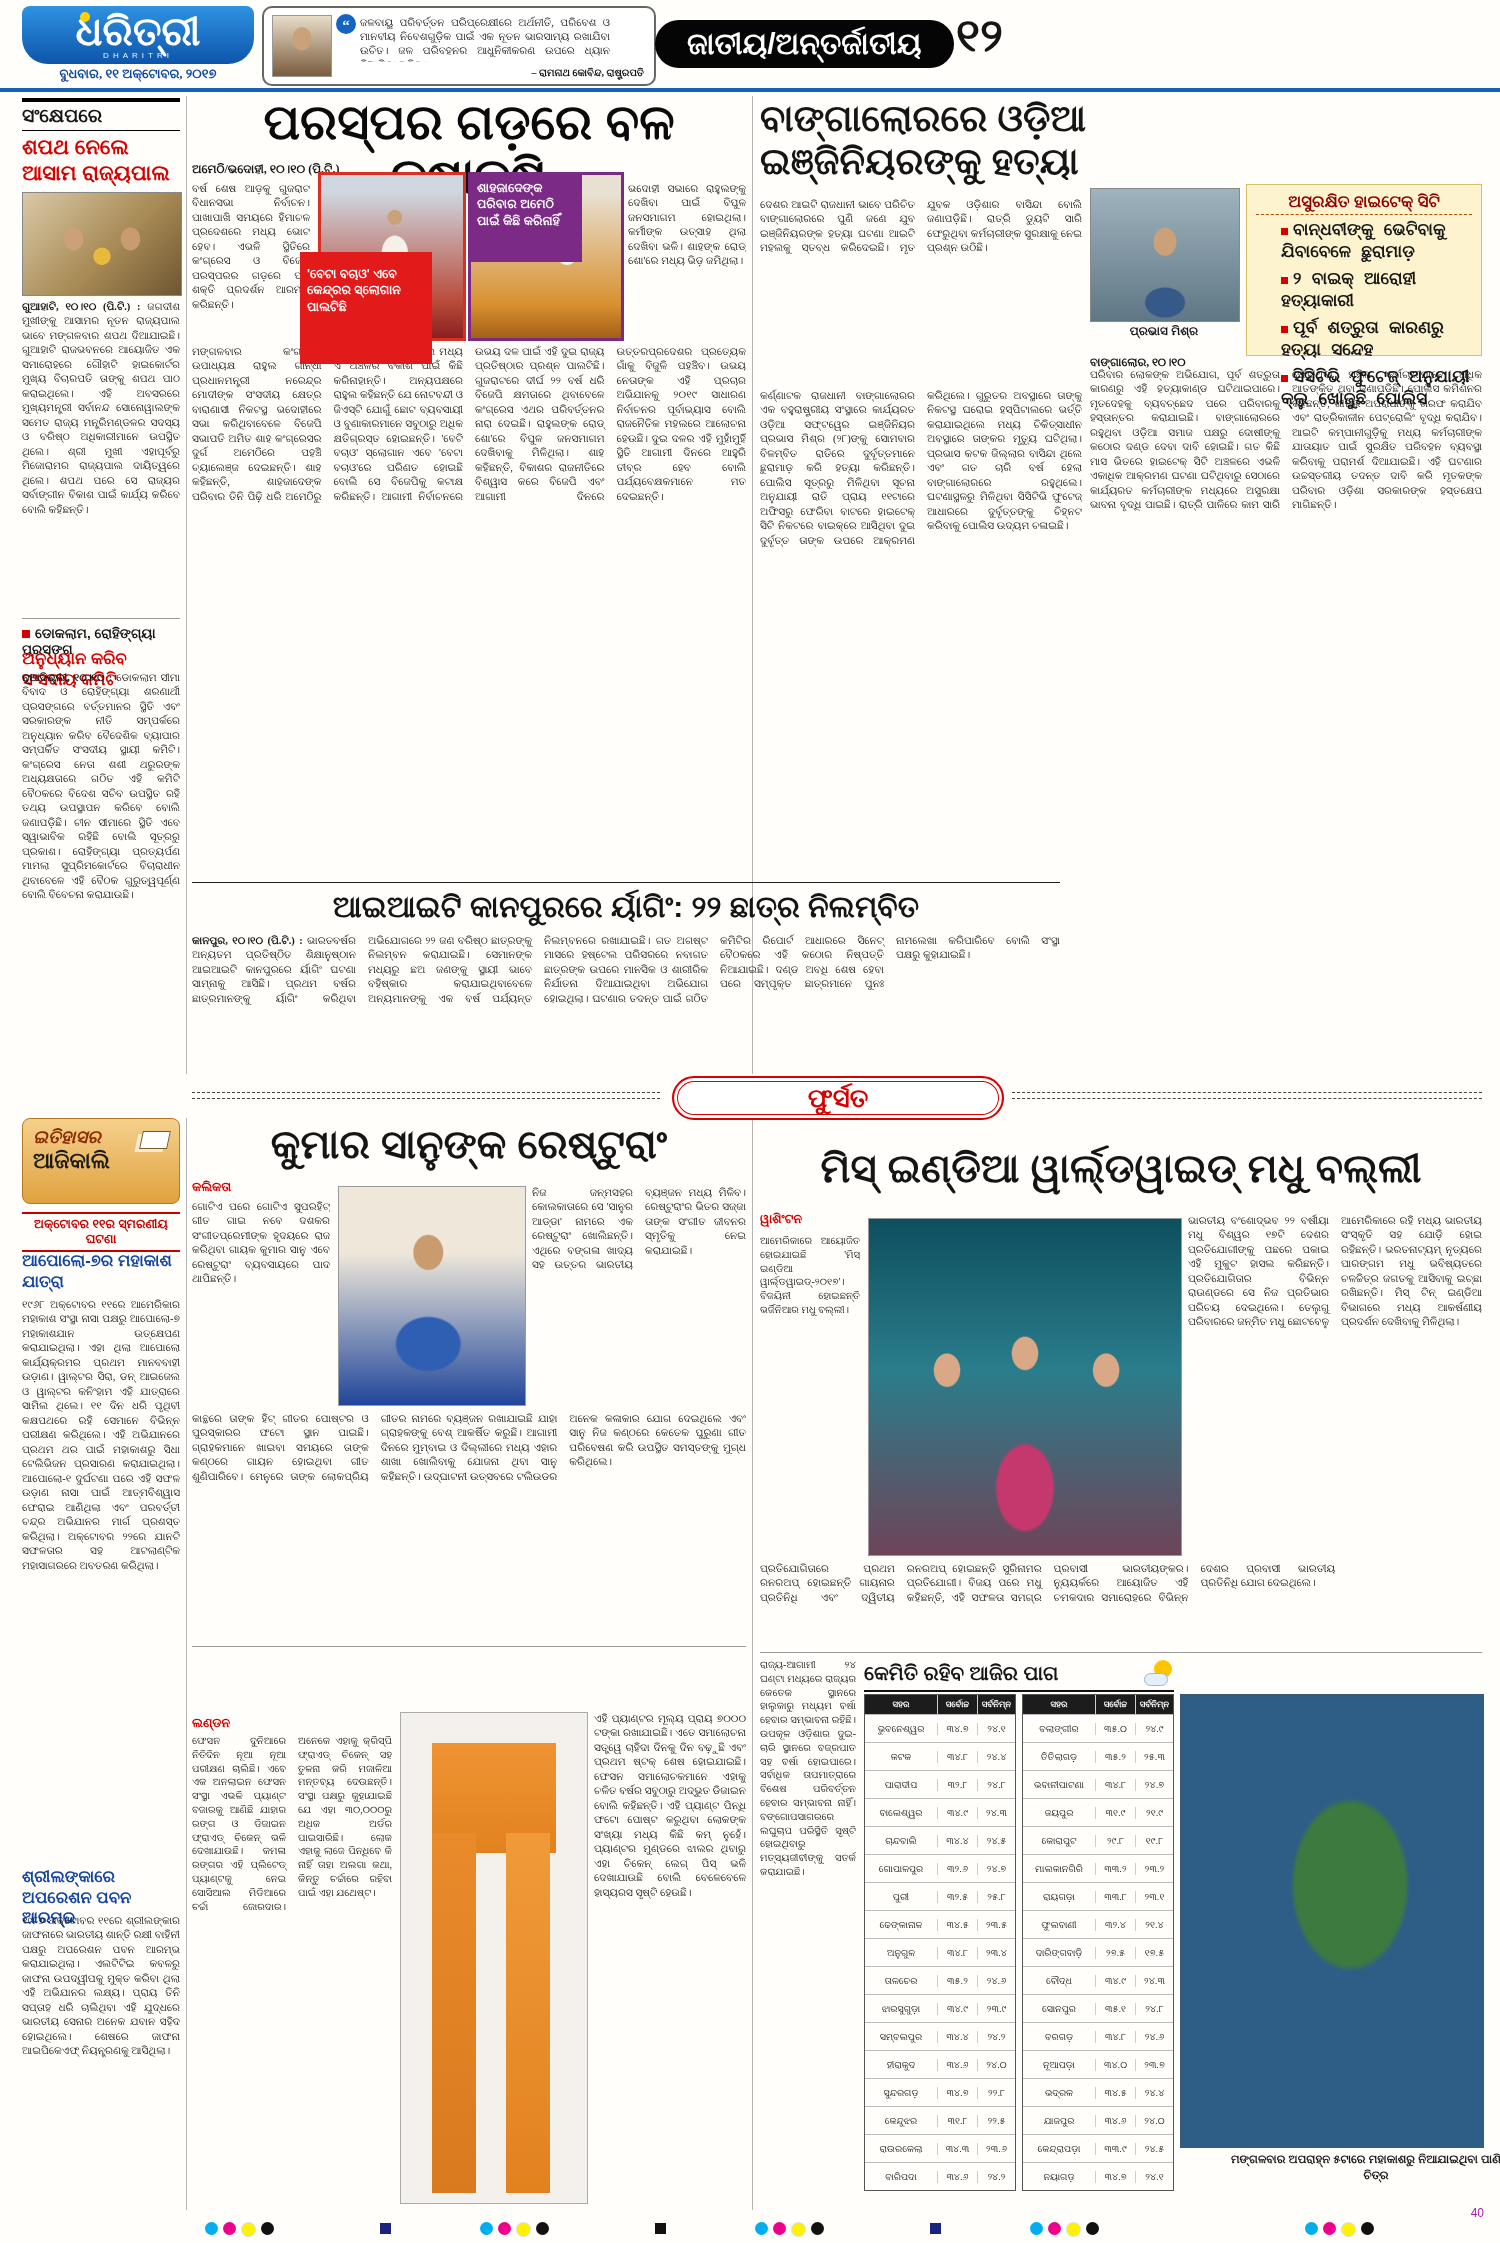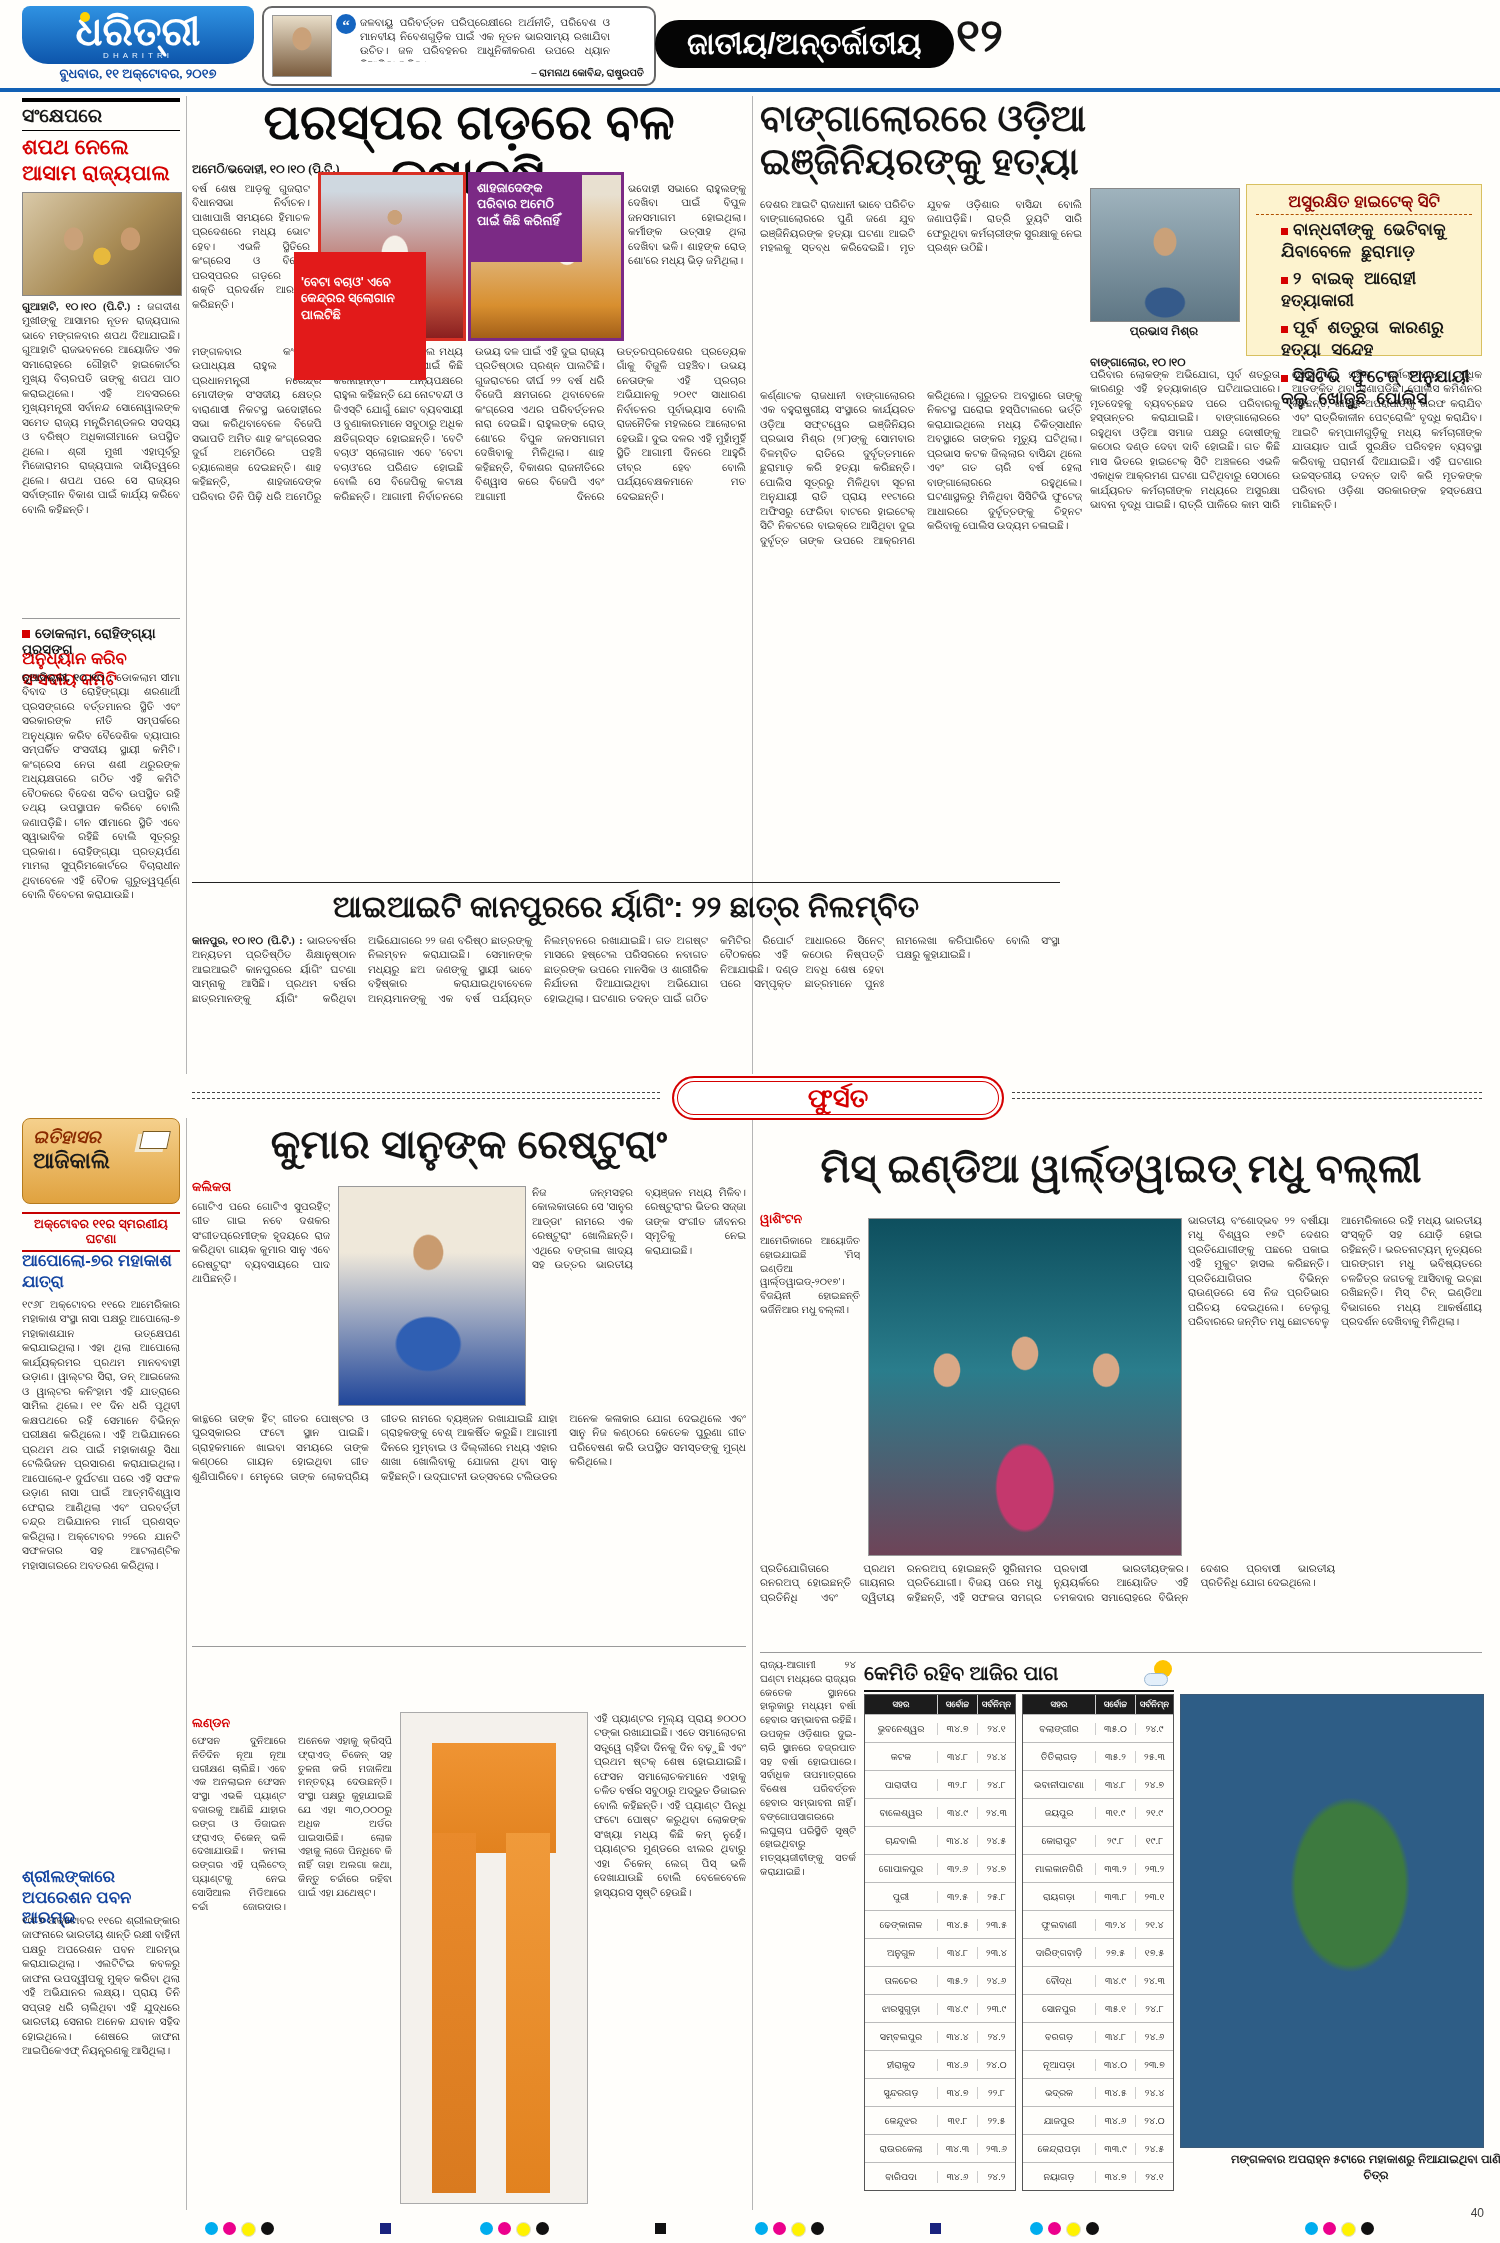--- a/index.html
+++ b/index.html
@@ -56,21 +56,21 @@
   
   .main-head{left:192px;top:96px;width:554px;text-align:center;font-size:49px;font-weight:bold;line-height:1.1;
     font-family:"Liberation Sans",sans-serif;color:#0a0a0a;}
   .main-dl{left:192px;top:162px;width:300px;font-size:12px;font-weight:bold;}
   .main-sideL{left:192px;top:182px;width:118px;height:158px;}
   .main-sideR{left:628px;top:182px;width:118px;height:158px;}
   .photo-rahul{left:318px;top:172px;width:142px;height:163px;border:3px solid #d93025;
     background:radial-gradient(30px 40px at 52% 48%,#f5f0e8 0 42%,transparent 46%),
                radial-gradient(16px 16px at 52% 26%,#caa179 0 44%,transparent 48%),
                linear-gradient(180deg,#cfd8e0 10%,#b84b3a 78%,#8a1f1f);}
-  .cap-rahul{left:294px;top:252px;width:118px;height:84px;background:#e21a1a;color:#fff;padding:22px 7px;
+  .cap-rahul{left:300px;top:252px;width:118px;height:84px;background:#e21a1a;color:#fff;padding:14px 7px;
     font-size:12.5px;line-height:1.3;font-weight:bold;font-family:"Liberation Sans",sans-serif;z-index:3;overflow:hidden;}
   .photo-shah{left:468px;top:172px;width:150px;height:163px;border:3px solid #7b2a85;
     background:radial-gradient(26px 34px at 64% 46%,#f8f4ec 0 42%,transparent 46%),
                radial-gradient(14px 14px at 64% 24%,#caa179 0 44%,transparent 48%),
                linear-gradient(180deg,#e8e0d0 12%,#d88f2f 80%,#a35f18);}
   .cap-shah{left:470px;top:174px;width:98px;height:76px;background:#7b2a85;color:#fff;padding:6px 7px;
     font-size:12.5px;line-height:1.3;font-weight:bold;font-family:"Liberation Sans",sans-serif;z-index:3;overflow:hidden;}
   .main-body{left:192px;top:345px;width:554px;height:532px;}
 
   
@@ -183,21 +183,21 @@
                radial-gradient(120px 80px at 28% 84%,rgba(255,255,255,.9) 0 40%,transparent 48%),
                radial-gradient(90px 60px at 80% 78%,rgba(255,255,255,.55) 0 40%,transparent 48%),
                linear-gradient(180deg,#14365c,#0c2746);}
   .wx-map-cap{left:1180px;top:2152px;width:302px;text-align:center;font-size:11.5px;font-weight:bold;line-height:1.35;
     font-family:"Liberation Sans",sans-serif;margin-left:45px;}
 
   
   .reg-group{display:flex;gap:5px;}
   .reg-dot{width:13px;height:13px;border-radius:50%;}
   .reg-sq{width:11px;height:11px;}
-  .foot-num{right:16px;top:2206px;font-size:12px;color:#404040;font-family:"Liberation Sans",sans-serif;}
+  .foot-num{right:16px;top:2206px;font-size:12px;color:#a21caf;font-family:"Liberation Sans",sans-serif;}
 </style>
 </head>
 <body>
 
 <div class="page">
 
   <div class="abs masthead">
     <span class="dot"></span>
     <div class="logo">ଧରିତ୍ରୀ</div>
     <div class="latin">DHARITRI</div>

